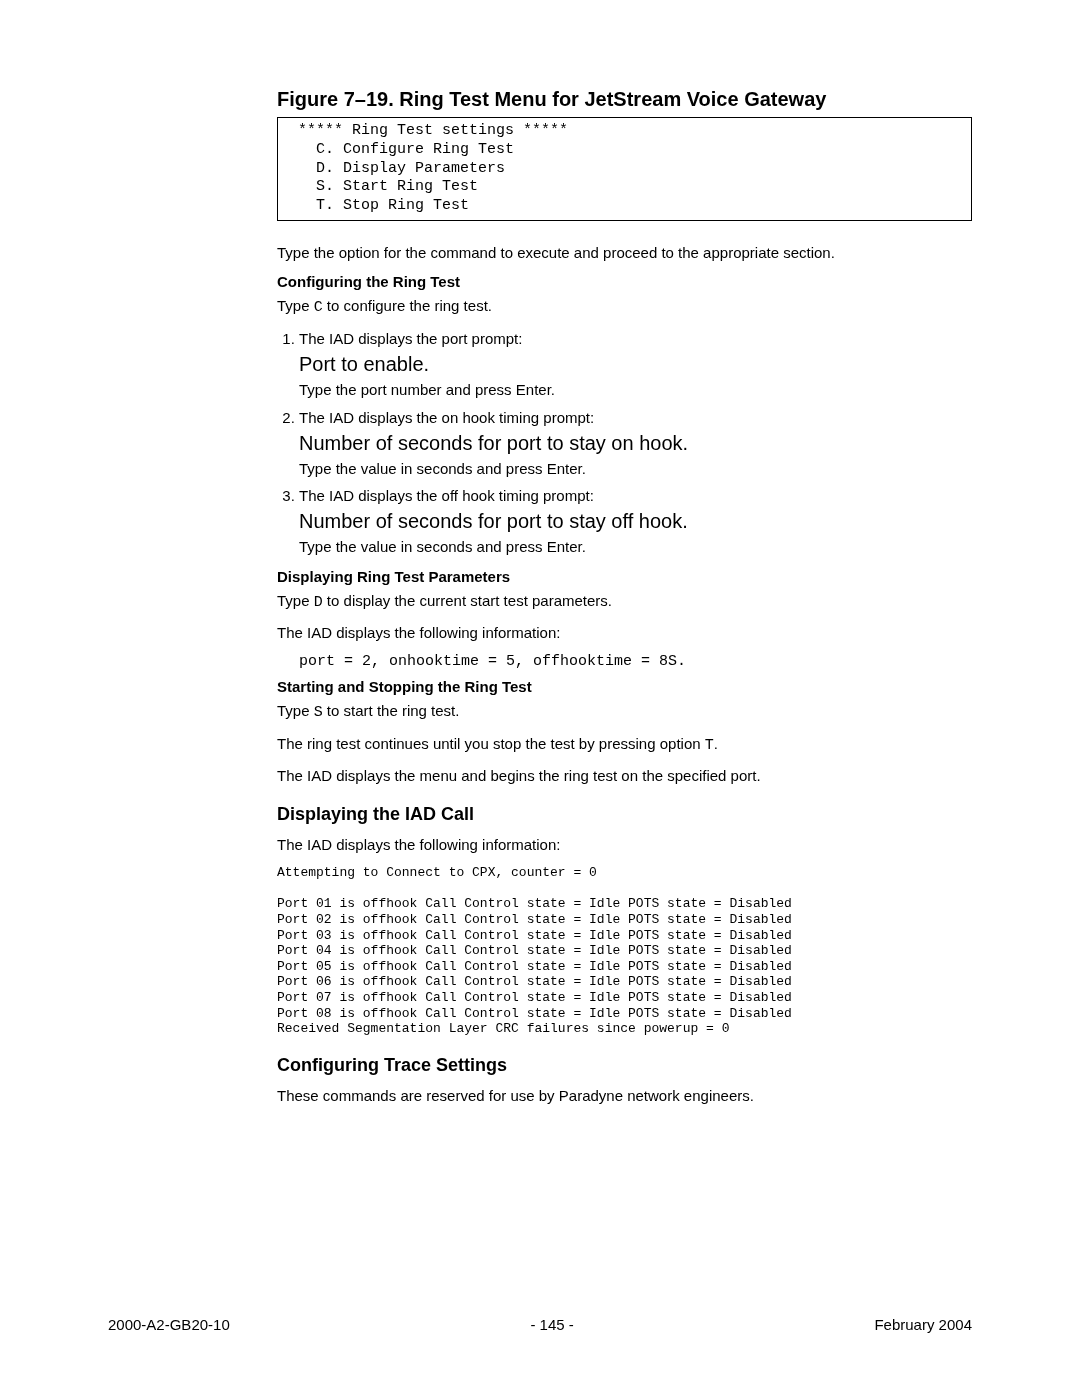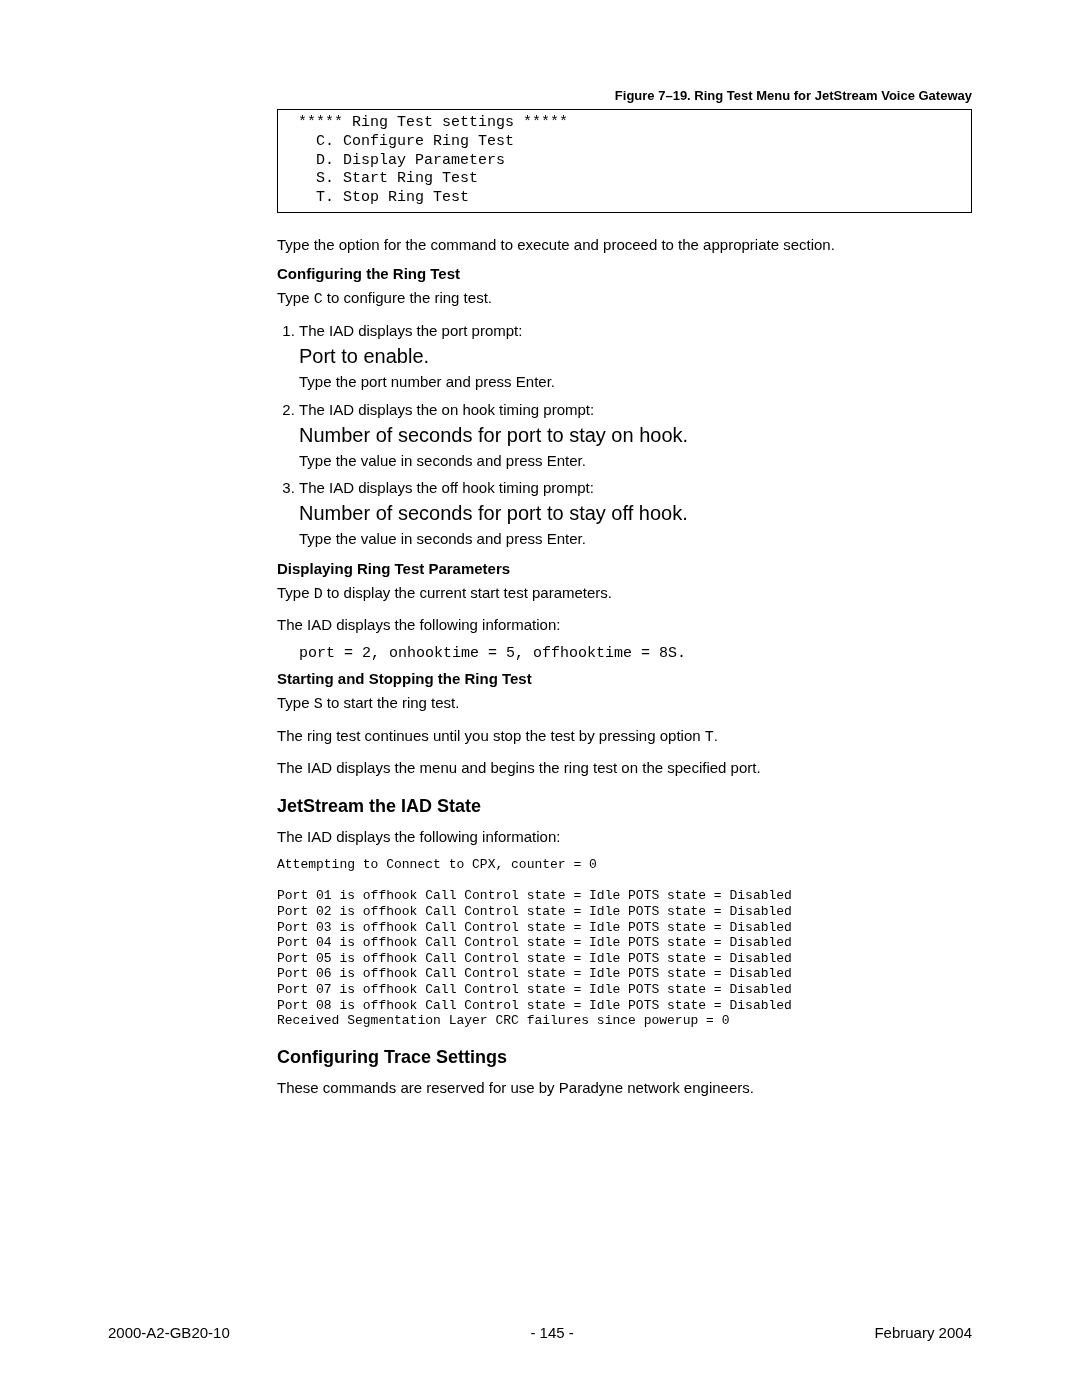--- a/index.html
+++ b/index.html
@@ -11,23 +11,22 @@
     color: #000;
     width: 1080px;
     height: 1397px;
     position: relative;
   }
   .page {
     padding: 88px 108px 0 277px;
   }
   .figure-caption {
     font-weight: bold;
-    font-size: 13px;
+    font-size: 20px;
     margin-bottom: 6px;
-    text-align: right;
   }
   .terminal-box {
     border: 1px solid #000;
     padding: 4px 20px;
     font-family: "Courier New", monospace;
     font-size: 15px;
     white-space: pre;
     line-height: 1.25;
     margin-bottom: 22px;
   }
@@ -68,21 +67,21 @@
   }
   .port-dump {
     font-family: "Courier New", monospace;
     font-size: 13px;
     white-space: pre;
     line-height: 1.2;
     margin: 6px 0 14px 0;
   }
   .footer {
     position: absolute;
-    bottom: 56px;
+    bottom: 64px;
     left: 108px;
     right: 108px;
     display: flex;
     justify-content: space-between;
     font-size: 15px;
   }
 </style>
 </head>
 <body>
 
@@ -137,21 +136,21 @@
   <p class="body-text">
     <span>Type </span><span class="mono-inline">S</span><span> to start the ring test.</span>
   </p>
 
   <p class="body-text">
     <span>The ring test continues until you stop the test by pressing option </span><span class="mono-inline">T</span><span>.</span>
   </p>
 
   <p class="body-text">The IAD displays the menu and begins the ring test on the specified port.</p>
 
-  <div class="section-heading">JetStream the IAD State</div>
+  <div class="section-heading">Displaying the IAD Call</div>
 
 
   <p class="body-text">The IAD displays the following information:</p>
 
   <div class="port-dump">Attempting to Connect to CPX, counter = 0
 
 Port 01 is offhook Call Control state = Idle POTS state = Disabled
 Port 02 is offhook Call Control state = Idle POTS state = Disabled
 Port 03 is offhook Call Control state = Idle POTS state = Disabled
 Port 04 is offhook Call Control state = Idle POTS state = Disabled

